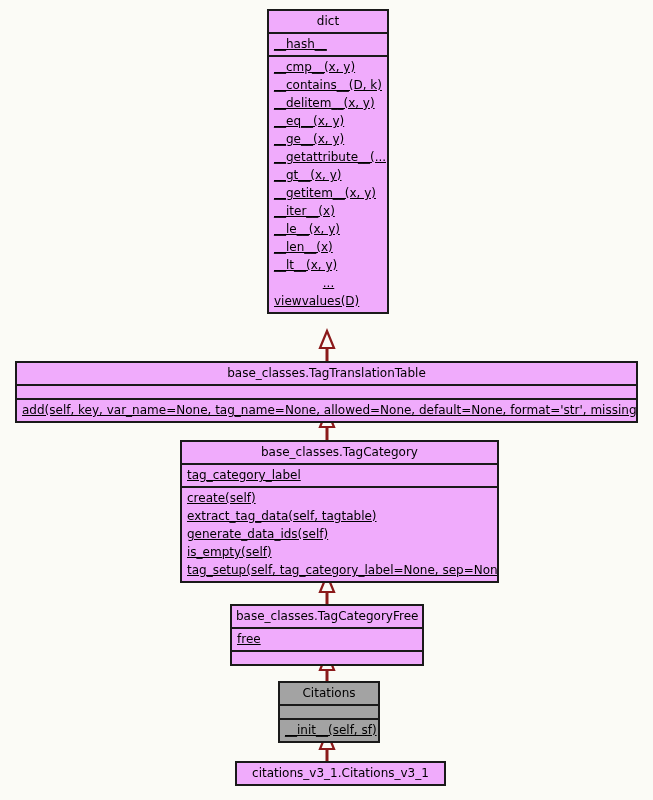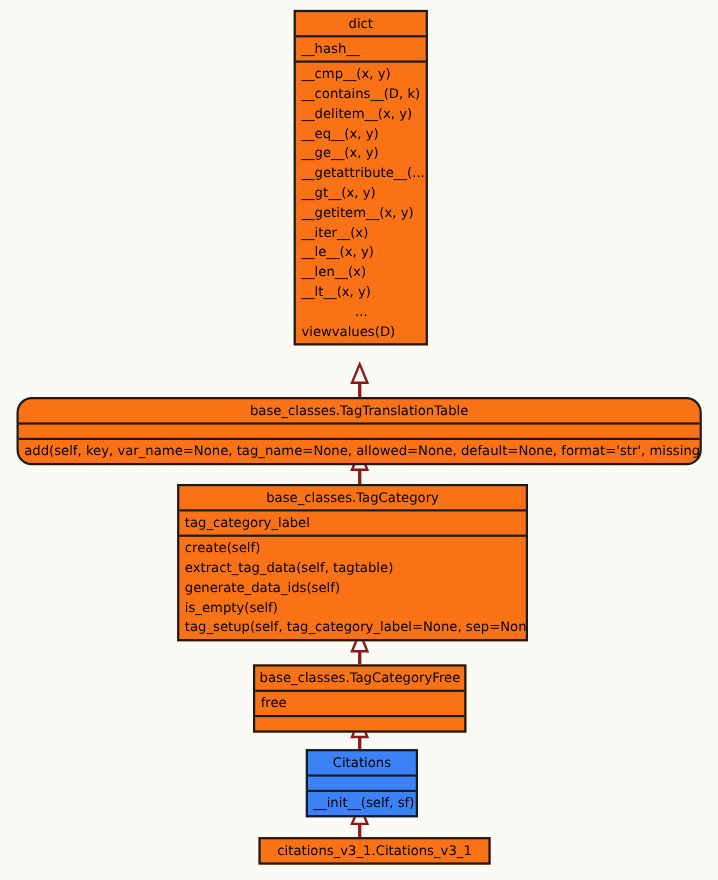--- a/index.html
+++ b/index.html
@@ -30,27 +30,27 @@
     width: 653px;
     height: 800px;
     pointer-events: none;
   }
 
   
   .uml-class {
     position: absolute;
     box-sizing: border-box;
     border: 2px solid #1a1a1a;
-    background: #f97316;
+    background: #f0abfc;
     color: #000000;
     font-size: 12px;
     line-height: 1;
   }
   .uml-class.light {
-    background: #3b82f6;
+    background: #a3a3a3;
   }
 
   .cls-name {
     text-align: center;
     padding: 4px 4px 5px 4px;
     font-size: 12px;
     white-space: nowrap;
     overflow: hidden;
   }
 
@@ -64,29 +64,30 @@
   }
   .cls-section.empty {
     height: 9px;
   }
 
   .cls-row {
     padding: 3px 4px 3px 5px;
     white-space: nowrap;
     overflow: hidden;
     font-size: 12px;
+    text-decoration: underline;
   }
   .cls-row.center {
     text-align: center;
   }
 
   
   #box-dict        { left: 267px; top: 9px;   width: 122px; }
-  #box-tagtrans    { left: 15px;  top: 361px; width: 623px; border-radius: 14px; }
-  #box-tagcat      { left: 161px; top: 440px; width: 319px; }
+  #box-tagtrans    { left: 15px;  top: 361px; width: 623px; }
+  #box-tagcat      { left: 180px; top: 440px; width: 319px; }
   #box-tagcatfree  { left: 230px; top: 604px; width: 194px; }
   #box-citations   { left: 278px; top: 681px; width: 102px; }
   #box-citationsv3 { left: 235px; top: 761px; width: 211px; }
 </style>
 </head>
 <body>
 
 <div id="diagram">
 
   <svg id="connectors" viewBox="0 0 653 800" width="653" height="800" xmlns="http://www.w3.org/2000/svg">

